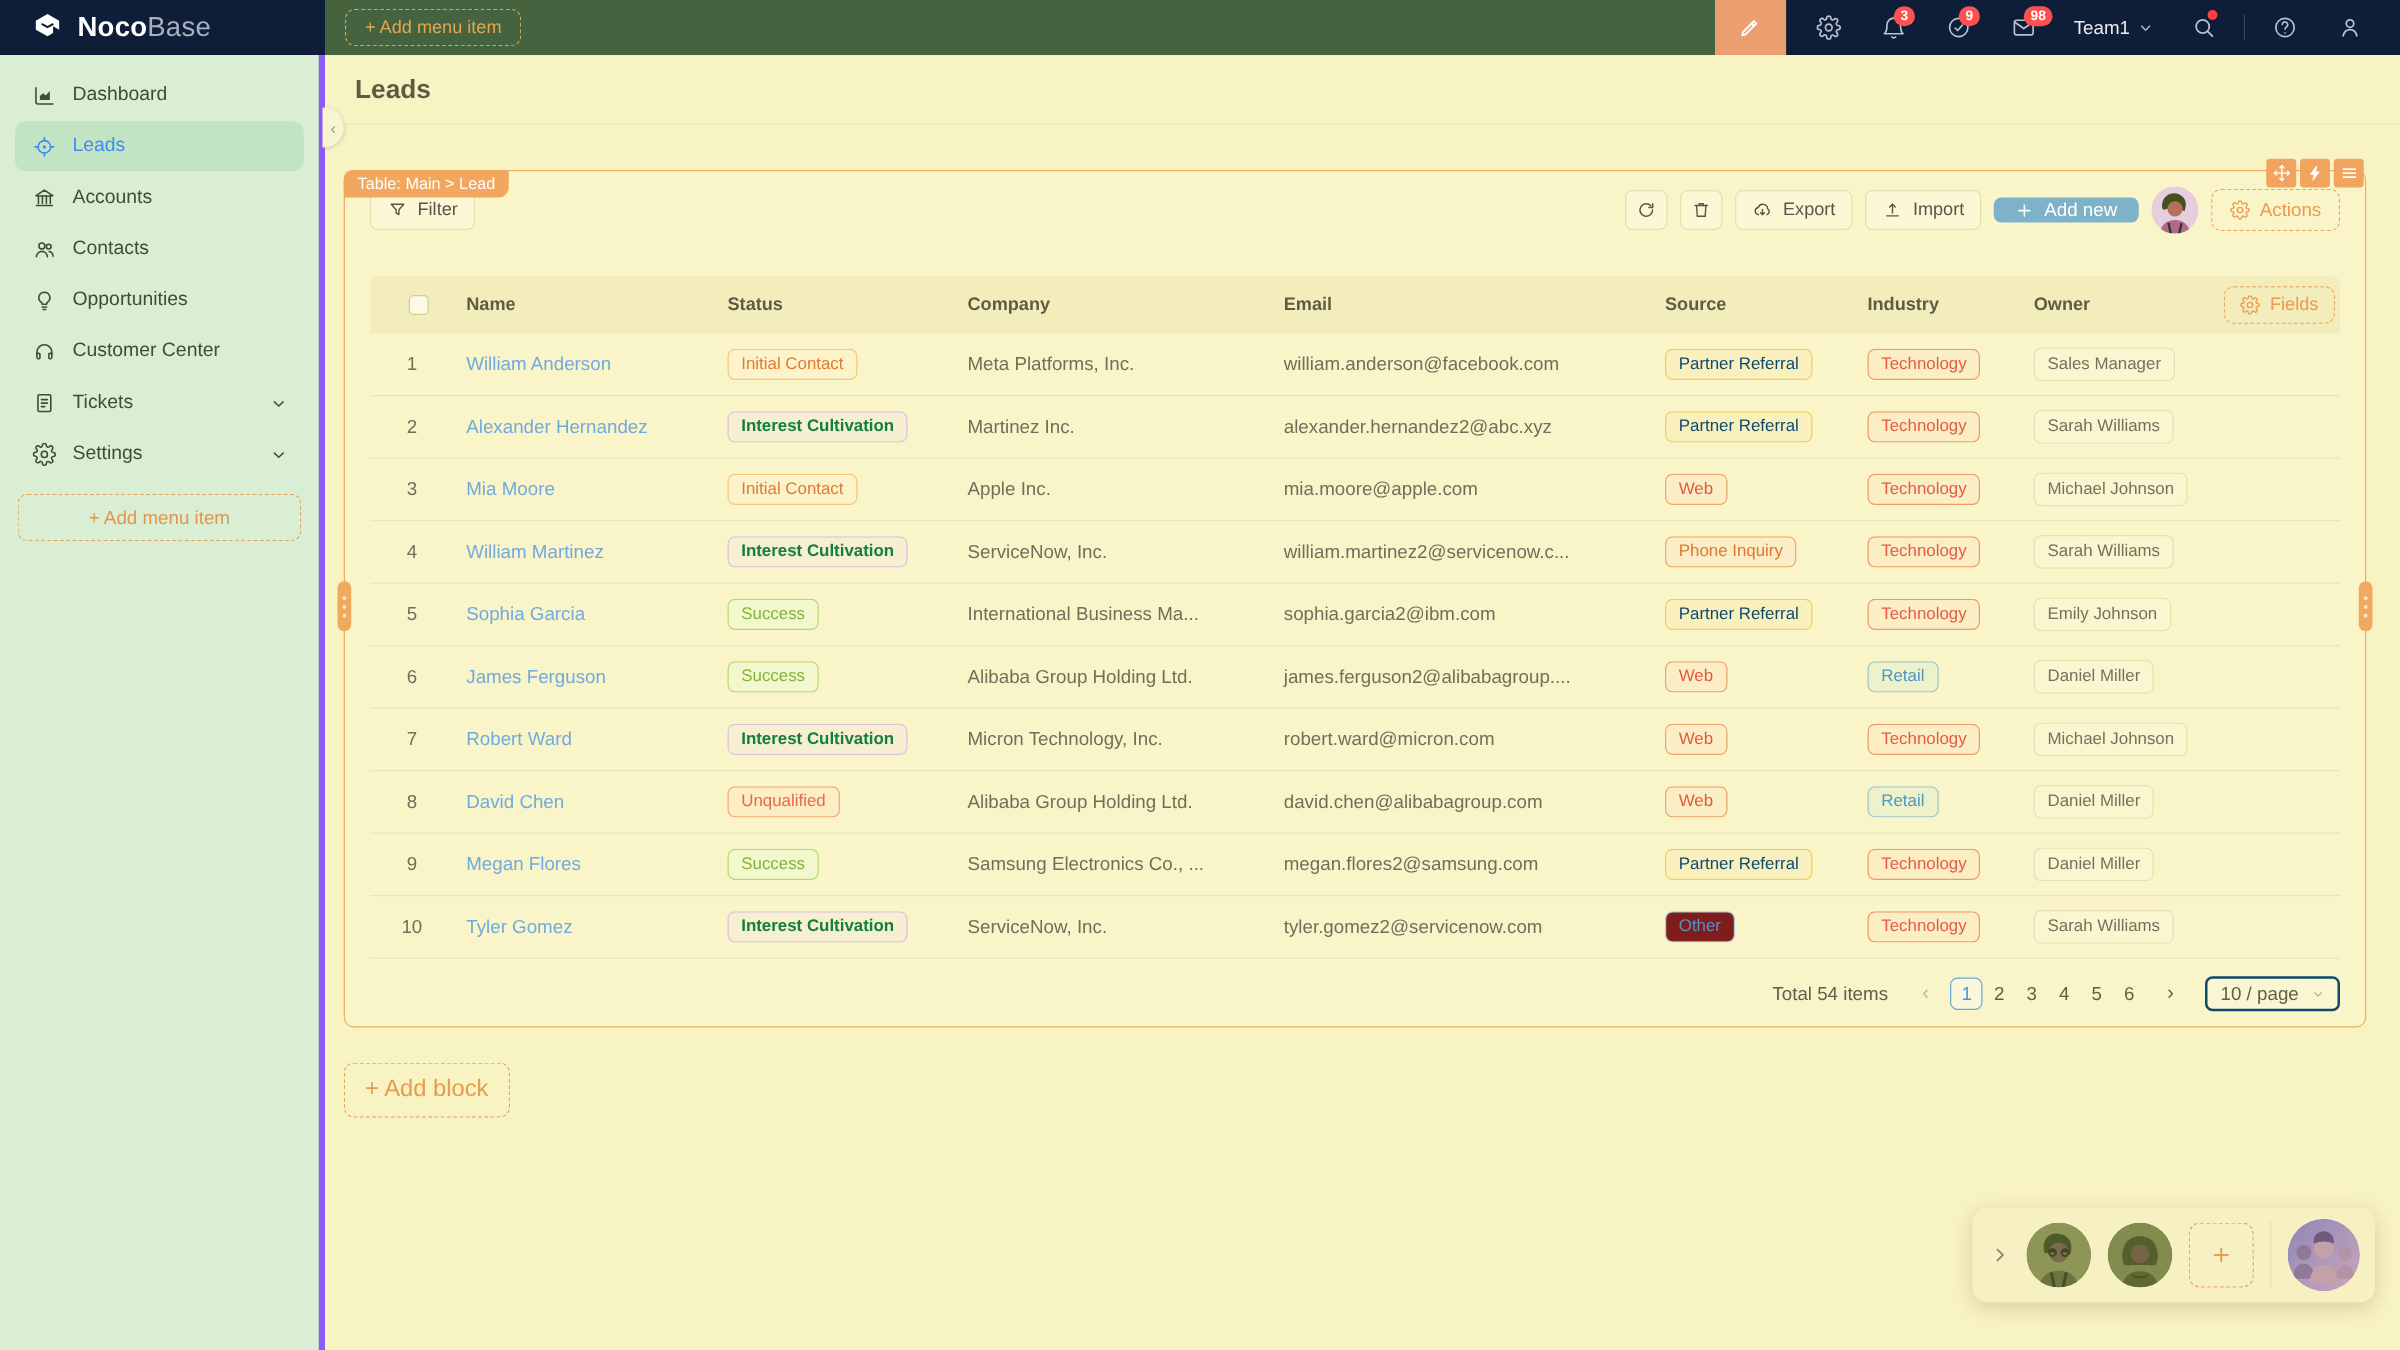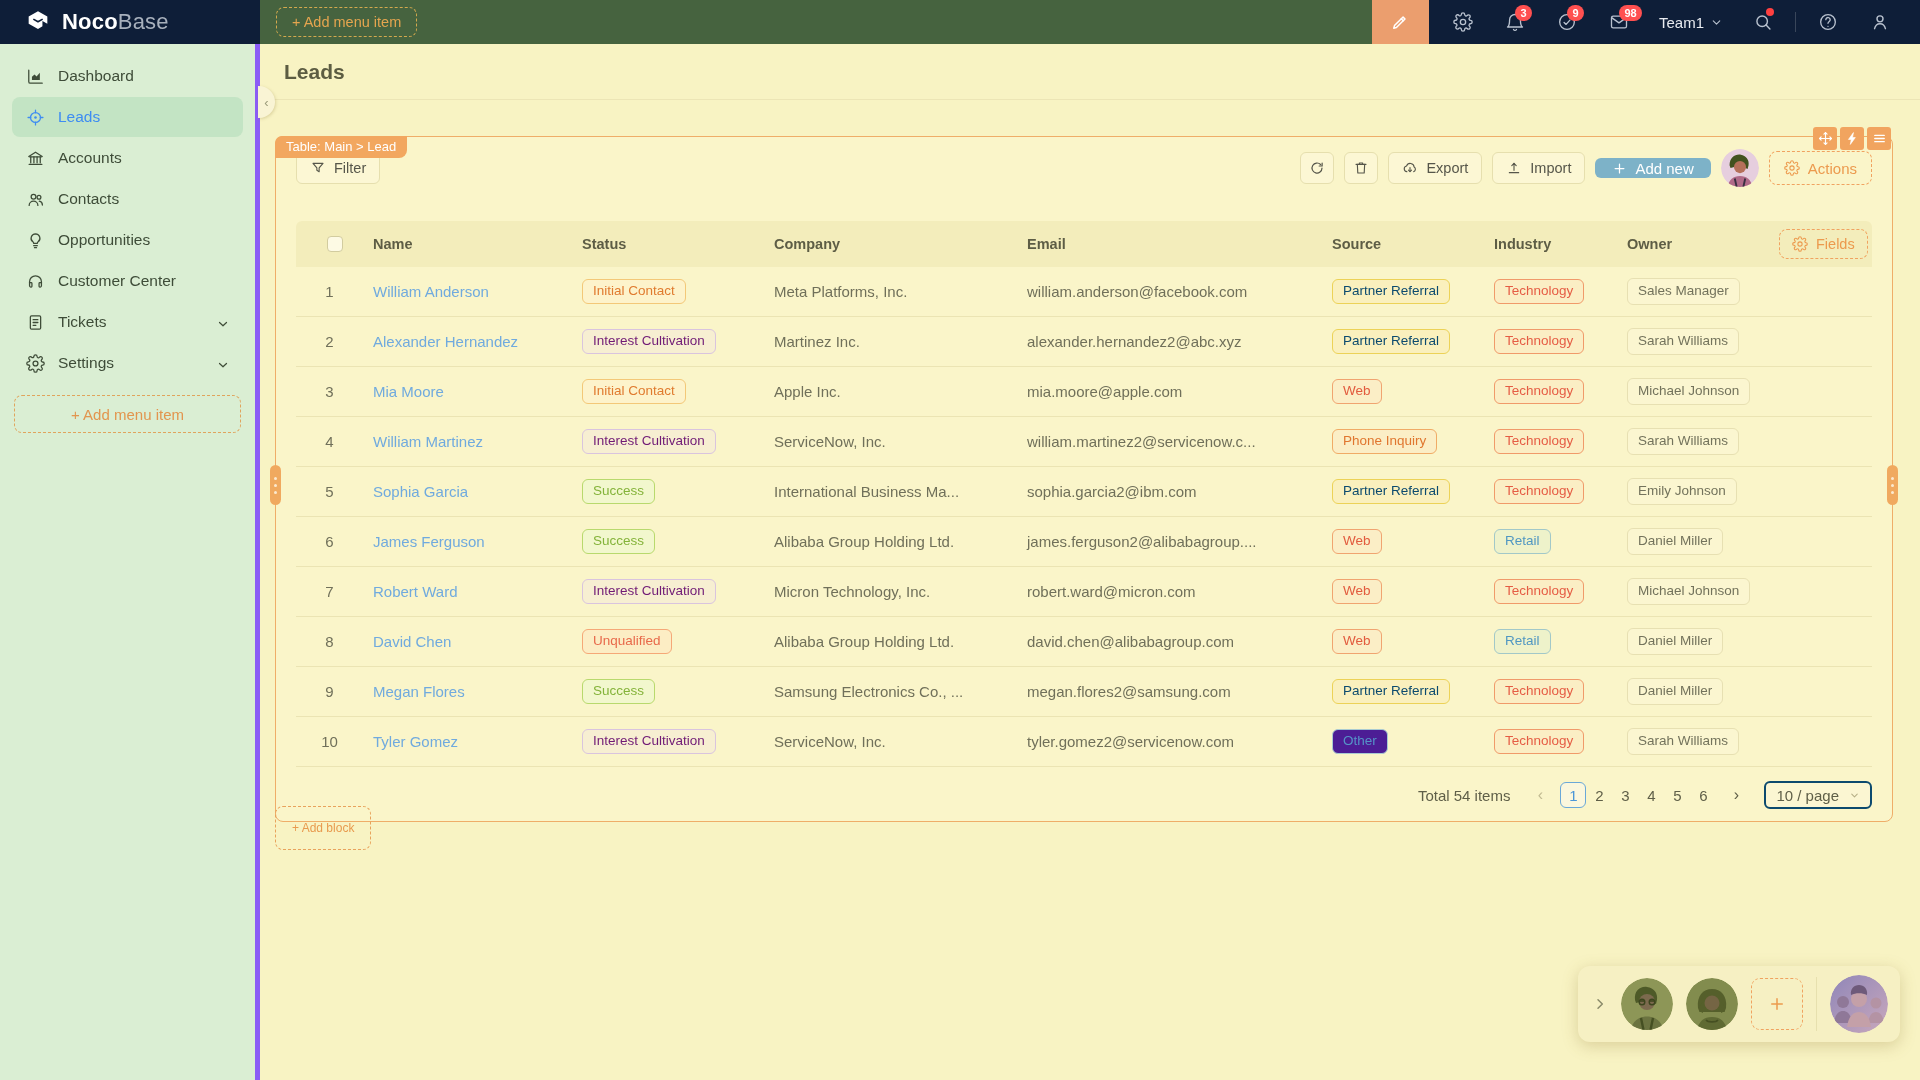--- a/index.html
+++ b/index.html
@@ -76,41 +76,41 @@
   .th-check { display:flex; justify-content:center; }
   .checkbox { width:16px; height:16px; border:1.5px solid #d2cc9f; border-radius:4px; background:#fdfae4; cursor:pointer; }
   .fields-cell { display:flex; justify-content:flex-end; padding-right:6px; }
   .btn-dashed.small { height:30px; font-size:14.5px; padding:0 12px; }
   .trow { height:50px; border-bottom:1px solid #ebe4b3; color:#70705a; font-size:15px; }
   .cell { padding-left:10px; white-space:nowrap; overflow:hidden; text-overflow:ellipsis; }
   .cell.num { text-align:center; padding-left:0; }
   .name-link { color:#70aade; text-decoration:none; cursor:pointer; }
   .badge { display:inline-block; padding:3px 10px 4px; border-radius:6px; font-size:13.5px; border:1px solid; line-height:1.25; }
   .b-initial     { color:#e07b2f; border-color:#f3c878; background:#fdf3cb; }
-  .b-interest    { color:#701a75; border-color:#d9c4de; background:#f7efd2; }
+  .b-interest    { color:#15803d; border-color:#d9c4de; background:#f7efd2;font-weight:bold; }
   .b-success     { color:#84b33a; border-color:#b8d96d; background:#f2f7cd; }
   .b-unqualified { color:#e8694a; border-color:#f5a877; background:#fcedc4; }
   .b-partner     { color:#0c4a6e; border-color:#ecd257; background:#faf0bd; }
   .b-web         { color:#e25a3d; border-color:#f0a470; background:#fbeec6; }
   .b-phone       { color:#e0762f; border-color:#f0ab66; background:#fbeec6; }
-  .b-other       { color:#5593c8; border-color:#a9cbd2; background:#4c1d95; }
+  .b-other       { color:#5593c8; border-color:#a9cbd2; background:#7f1d1d; }
   .b-technology  { color:#e55c44; border-color:#f09a6a; background:#fbeec4; }
   .b-retail      { color:#4f97c2; border-color:#a2c8c8; background:#eef2ca; }
   .owner-pill { display:inline-block; padding:4px 10px 5px; border-radius:6px; border:1px solid #e7e0b2; background:#fbf6d0; color:#73735c; font-size:13.5px; line-height:1.25; white-space:nowrap; }
 
   .pagination { height:56px; display:flex; align-items:center; justify-content:flex-end; gap:8px; color:#5f5f48; font-size:15px; }
   .pg-total { margin-right:10px; }
   .pg-arrow { width:24px; text-align:center; color:#c2bb92; font-size:16px; cursor:pointer; }
   .pg-arrow.next { color:#5f5f48; }
   .pg-num { min-width:26px; height:26px; display:inline-flex; align-items:center; justify-content:center; border-radius:6px; cursor:pointer; padding:0 4px; }
   .pg-num.active { border:1px solid #6aa8d8; color:#4a96d8; background:#fbf7dd; }
   .pg-size { height:28px; border:2px solid #0c4a6e; border-radius:6px; background:#fbf6d2; display:inline-flex; align-items:center; gap:10px; padding:0 10px; margin-left:8px; cursor:pointer; }
   .pg-size svg { width:11px; height:11px; stroke:#b5ae85; }
 
-  .add-block { position:absolute; left:15px; top:762px; height:44px; border:1.5px dashed #e8a35c; border-radius:8px; color:#e89a4e; font-size:12px; display:inline-flex; align-items:center; gap:6px; padding:0 16px; cursor:pointer; background:transparent; }
+  .add-block { position:absolute; left:15px; top:806px; height:44px; border:1.5px dashed #e8a35c; border-radius:8px; color:#e89a4e; font-size:19px; display:inline-flex; align-items:center; gap:6px; padding:0 16px; cursor:pointer; background:transparent; }
 
   
   .member-widget { position:absolute; right:20px; bottom:38px; height:76px; background:#f6f0c3; border-radius:12px; box-shadow:0 4px 16px rgba(140,115,45,.28); display:flex; align-items:center; gap:13px; padding:0 12px 0 14px; }
   .mw-chevron { width:16px; height:16px; cursor:pointer; }
   .mw-chevron svg { width:16px; height:16px; stroke:#8a8a6a; }
   .mw-avatar { width:52px; height:52px; border-radius:50%; overflow:hidden; cursor:pointer; flex:0 0 52px; }
   .mw-add { width:52px; height:52px; border:1.5px dashed #f0a360; border-radius:9px; display:flex; align-items:center; justify-content:center; cursor:pointer; }
   .mw-add svg { width:18px; height:18px; stroke:#ec9a4e; }
   .mw-divider { width:1px; height:54px; background:#e7e0ae; }
   .mw-avatar.group { width:58px; height:58px; flex:0 0 58px; }

